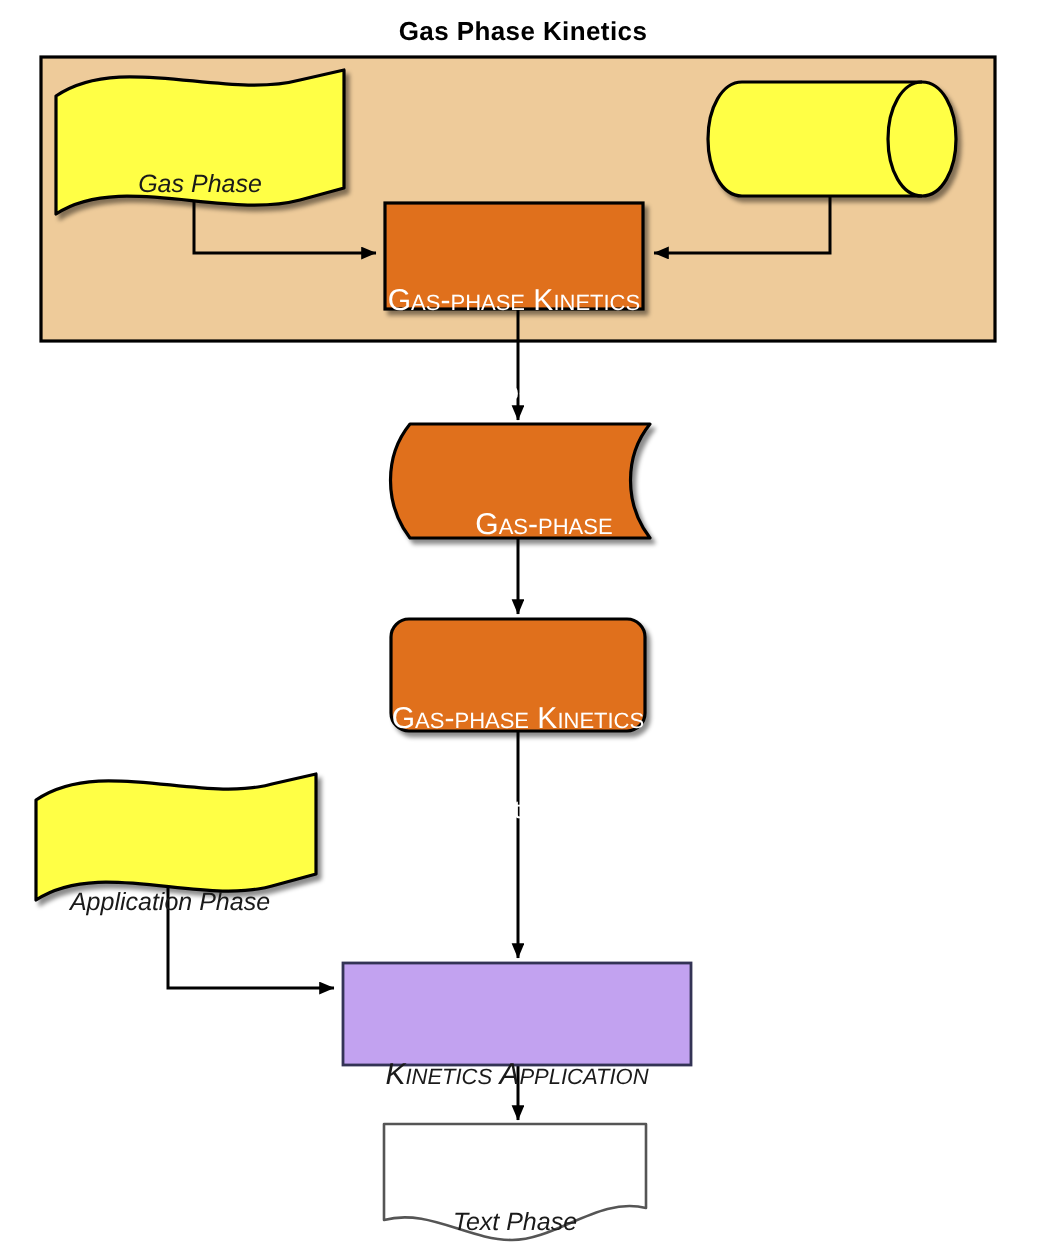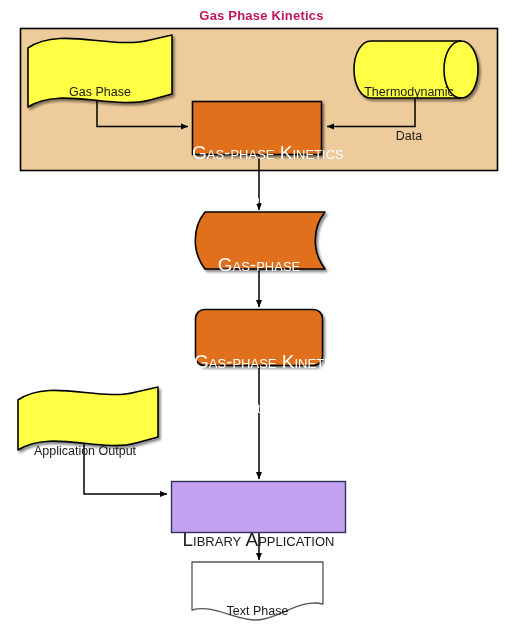--- a/index.html
+++ b/index.html
@@ -32,34 +32,35 @@
   .lbl {
     position: absolute;
     text-align: center;
     line-height: 1.18;
     pointer-events: none;
     white-space: pre;
   }
   .lbl-title {
     font-size: 13px;
     font-weight: bold;
-    color: #be185d;
+    color: #000000;
     letter-spacing: 0.2px;
   }
   .lbl-dark {
     font-size: 12.5px;
     color: #1a1a1a;
+    font-style: italic;
   }
   .lbl-white {
     font-size: 12.5px;
     color: #ffffff;
   }
   .sc {
     font-variant: small-caps;
-    font-size: 19px;
+    font-size: 15px;
   }
   .lbl-white .sc { color: #ffffff; }
 </style>
 </head>
 <body>
 
 <div id="diagram-root">
 
   <svg id="flow" viewBox="0 0 523 629">
     <defs>
@@ -133,44 +134,40 @@
              C234,620 214,604 192,610
              Z" fill="#ffffff" stroke="#555555" stroke-width="1.3" stroke-linejoin="round"></path>
   </svg>
 
   <div class="lbl lbl-title" style="left:0; top:8px; width:523px;">Gas Phase Kinetics</div>
 
   <div class="lbl lbl-dark" style="left:36px; top:55px; width:128px;">
     <div>Gas Phase</div>
   </div>
 
-  <div class="lbl lbl-dark" style="left:354px; top:55px; width:110px;">
-    <div>Thermodynamic</div>
-    <div>Data</div>
-  </div>
 
   <div class="lbl lbl-white" style="left:192px; top:112px; width:130px;">
     <div class="sc">Gas-phase Kinetics</div>
     <div>Pre-processor</div>
   </div>
 
-  <div class="lbl lbl-white" style="left:193px; top:224px; width:132px;">
+  <div class="lbl lbl-white" style="left:206px; top:224px; width:132px;">
     <div class="sc">Gas-phase</div>
   </div>
 
   <div class="lbl lbl-white" style="left:194px; top:321px; width:130px;">
     <div class="sc">Gas-phase Kinetics</div>
     <div>Output</div>
   </div>
 
   <div class="lbl lbl-dark" style="left:18px; top:414px; width:134px;">
-    <div>Application Output</div>
+    <div>Application Phase</div>
   </div>
 
   <div class="lbl lbl-dark" style="left:171px; top:499px; width:175px;">
-    <div class="sc">Library Application</div>
+    <div class="sc">Kinetics Application</div>
   </div>
 
   <div class="lbl lbl-dark" style="left:192px; top:574px; width:131px;">
     <div>Text Phase</div>
   </div>
 
 </div>
 
 </body></html>

